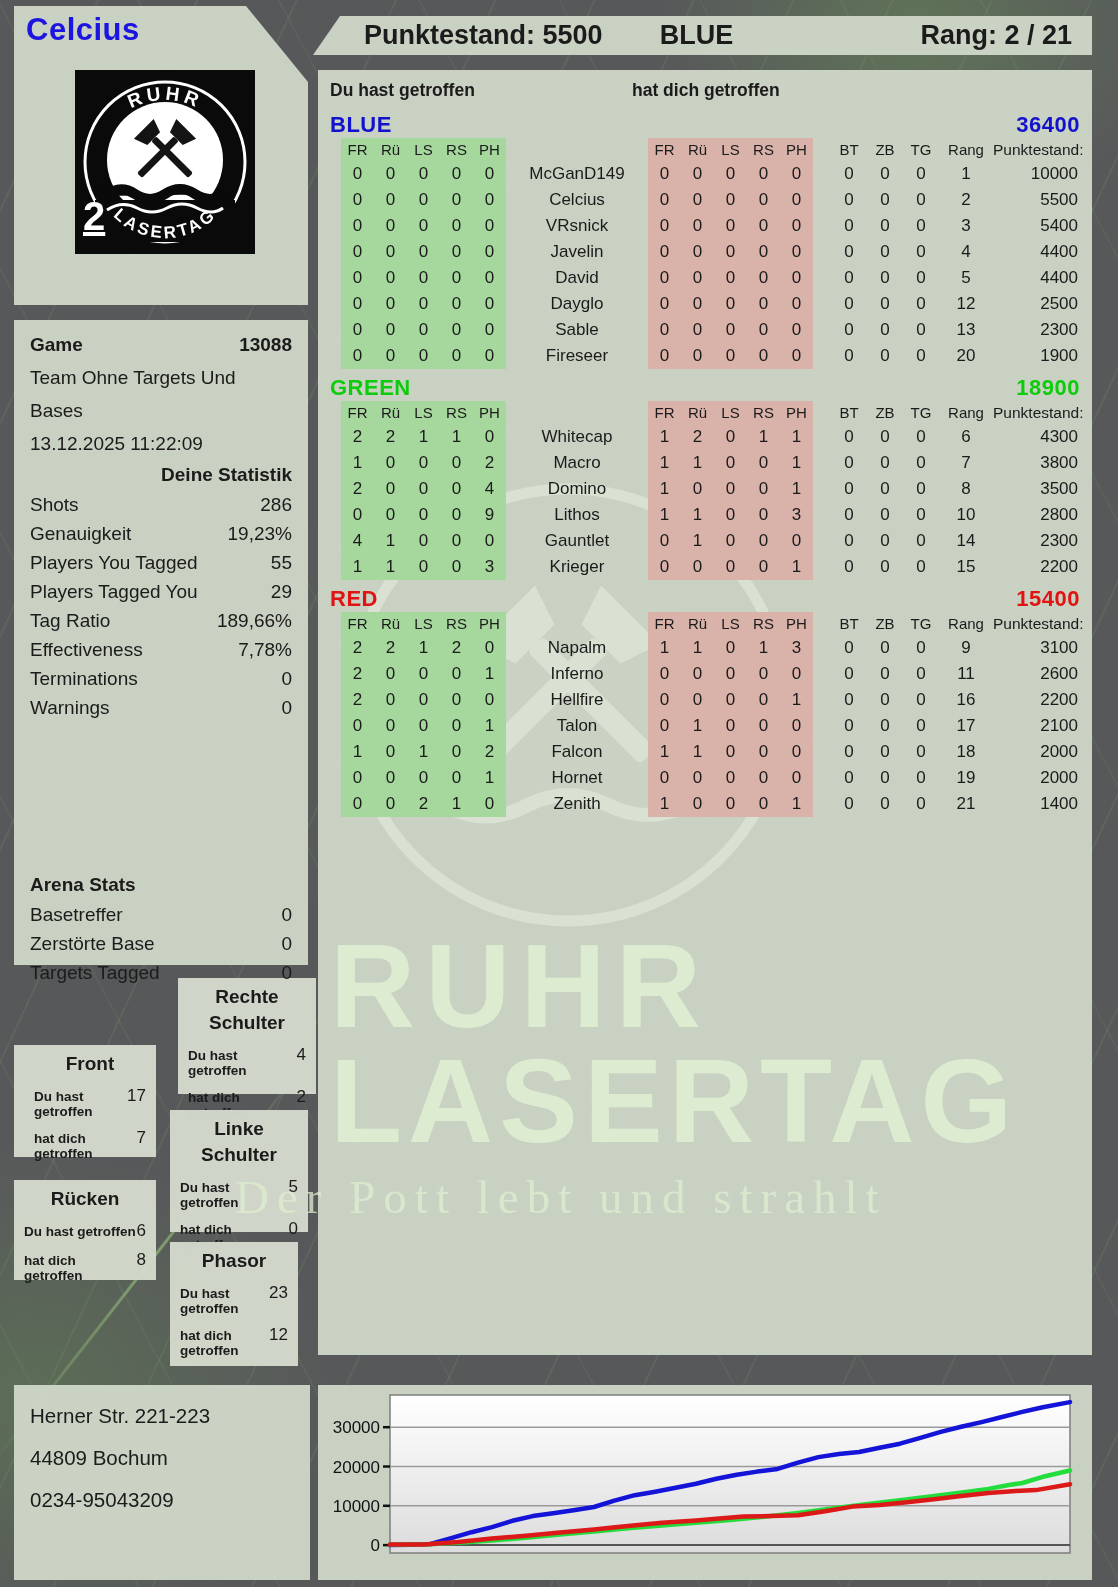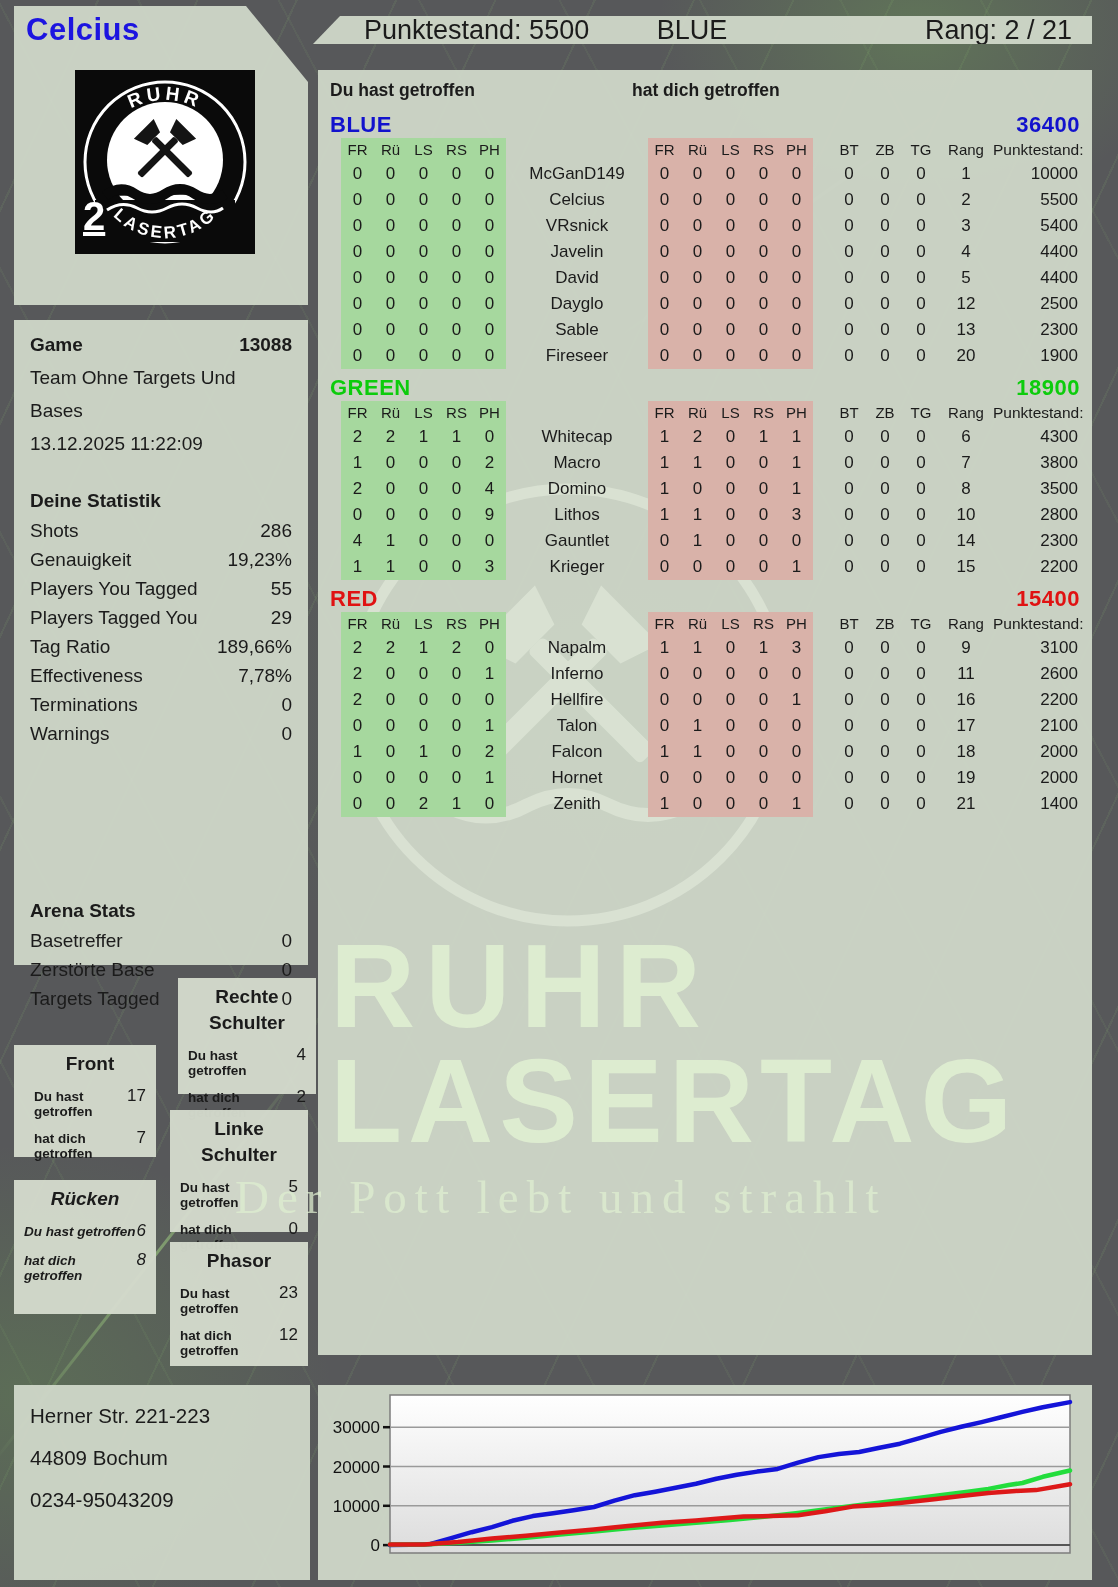--- a/index.html
+++ b/index.html
@@ -20,46 +20,46 @@
 
   .panel{position:absolute;background:rgba(206,214,200,.96);}
 
   
   .p-topleft{left:14px;top:6px;width:294px;height:299px;
     clip-path:polygon(0 0,232px 0,100% 76px,100% 100%,0 100%);}
   .player-name{position:absolute;left:12px;top:6px;font-size:31px;font-weight:bold;color:#1c14e0;letter-spacing:.5px;}
   .logo-wrap{position:absolute;left:61px;top:64px;width:180px;height:184px;background:#0a0a0a;}
 
   
-  .p-header{left:310px;top:16px;width:782px;height:28px;
+  .p-header{left:310px;top:16px;width:782px;height:39px;
     clip-path:polygon(30px 0,100% 0,100% 100%,3px 100%);
     display:flex;align-items:center;justify-content:space-between;
-    padding:0 20px 0 54px;box-sizing:border-box;font-size:27px;font-weight:normal;}
+    padding:0 20px 0 54px;box-sizing:border-box;font-size:27px;font-weight:bold;}
   .p-header .mid{margin-right:130px;}
 
   
   .p-stats{left:14px;top:320px;width:294px;height:645px;box-sizing:border-box;padding:8px 16px;font-size:19px;}
   .game-row{display:flex;justify-content:space-between;font-weight:bold;line-height:33px;}
   .info-line{line-height:33px;}
   .sec-title{font-weight:bold;line-height:30px;}
-  .t-deine{margin-top:26px;}
+  .t-deine{text-align:right;}
   .t-arena{margin-top:148px;}
   .srow{display:flex;justify-content:space-between;line-height:29px;}
 
   
   .bodybox{position:absolute;background:rgba(212,219,205,.96);box-sizing:border-box;padding:6px 10px;}
   .bb-title{text-align:center;font-weight:bold;font-size:19px;line-height:26px;}
   .bb-row{display:flex;justify-content:space-between;align-items:baseline;margin-top:9px;}
   .bb-row span:first-child{font-size:13.5px;font-weight:600;}
   .bb-val{font-size:17px;}
   .bb0{left:14px;top:1045px;width:142px;height:112px;padding-left:20px;}
-  .bb1{left:14px;top:1180px;width:142px;height:134px;font-style:italic;}
+  .bb1{left:14px;top:1180px;width:142px;height:100px;}
   .bb2{left:170px;top:978px;width:138px;height:116px;margin-left:8px;}
   .bb3{left:170px;top:1110px;width:138px;height:122px;}
-  .bb4{left:170px;top:1242px;width:138px;height:124px;}
+  .bb4{left:170px;top:1242px;width:128px;height:124px;}
 
   
   .p-main{left:318px;top:70px;width:774px;height:1285px;}
   .board{position:relative;z-index:2;padding:36px 12px 0;}
   .board-h{position:absolute;top:10px;font-size:17.5px;font-weight:bold;}
   .bh-you{left:12px;} .bh-them{left:314px;}
   .team{margin-top:5px;}
   .team-head{display:flex;justify-content:space-between;align-items:center;height:27px;font-size:22px;font-weight:800;letter-spacing:.5px;}
   .trow{display:grid;grid-template-columns:repeat(5,33px) 142px repeat(5,33px) 18px repeat(3,36px) 54px 1fr;
     height:26px;align-items:center;text-align:center;font-size:17px;padding-left:11px;}

